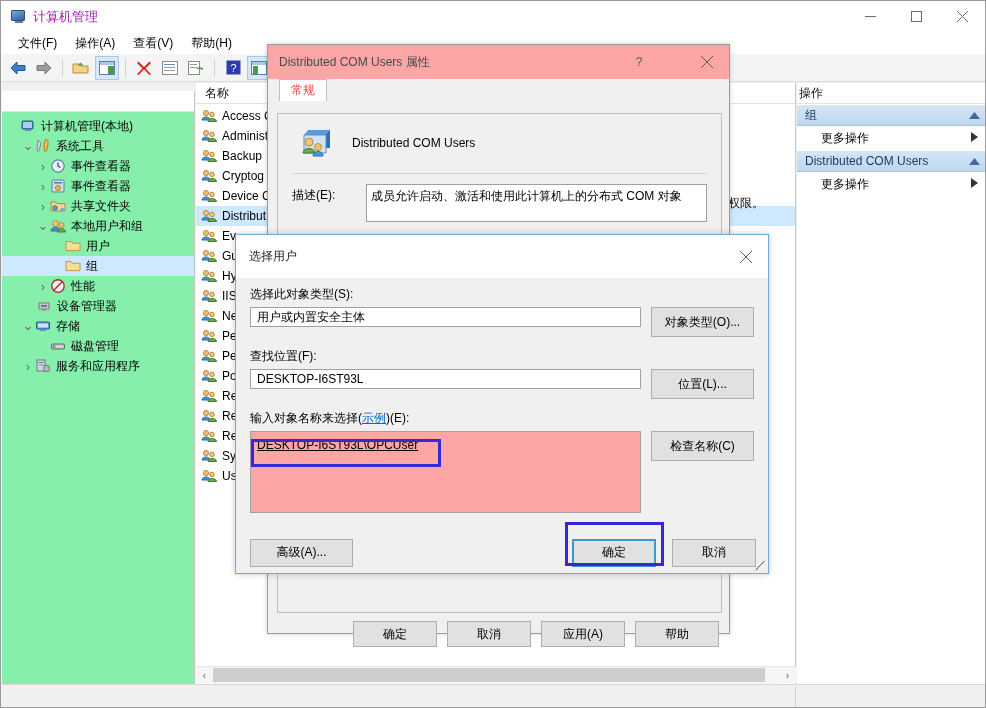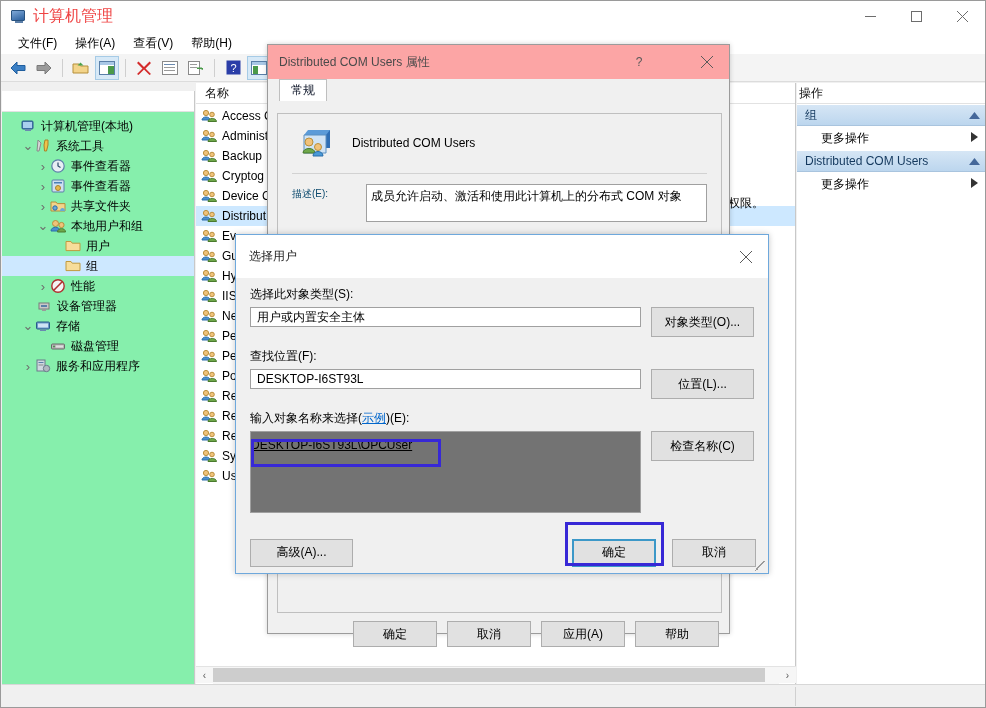--- a/index.html
+++ b/index.html
@@ -31,21 +31,21 @@
   }
   .monitor-ico {
     width: 14px; height: 11px; background: linear-gradient(160deg,#7fa9d8,#2a5f9e);
     border: 1px solid #28527f; border-radius: 1px; position: absolute; left: 1px; top: 1px;
   }
   .monitor-ico:after {
     content: ""; position: absolute; left: 3px; bottom: -3px; width: 8px; height: 2px;
     background: #5c7fa8;
   }
   .titlebar .tb-title {
-    font-size: 16px; color: #ef4444; flex: 1 1 auto;
+    font-size: 13px; color: #a21caf; flex: 1 1 auto;
   }
   .wbtns { display: flex; height: 31px; }
   .wbtn {
     width: 46px; height: 31px; display: flex; align-items: center; justify-content: center;
     color: #6d6d6d;
   }
   .wbtn svg { display: block; }
 
   
   .menubar {
@@ -144,33 +144,33 @@
   .dlg-title {
     height: 34px; background: #fca5a5; display: flex; align-items: center;
     padding-left: 11px; font-size: 12px; color: #4a4a4a; gap: 24px;
   }
   .dlg-title .dt-text { flex: 1 1 auto; }
   .dlg-tbtn { width: 44px; height: 34px; display: flex; align-items: center; justify-content: center; color: #5a5a5a; }
   .tabstrip { height: 22px; padding-left: 11px; position: relative; }
   .tab {
     display: inline-flex; align-items: center; justify-content: center;
     height: 22px; padding: 0 11px; background: #ffffff;
-    border: 1px solid #bfbfbf; border-bottom: none; font-size: 12px; color: #0f172a;
+    border: 1px solid #bfbfbf; border-bottom: none; font-size: 12px; color: #ef4444;
     position: relative; top: 0;
   }
   .tabbody {
     position: absolute; left: 9px; top: 68px; width: 445px; height: 500px;
     background: #f0f0f0; border: 1px solid #bfbfbf; border-top: 1px solid #bfbfbf;
   }
   .grp-header { display: flex; align-items: center; padding: 12px 0 0 18px; }
   .grp-bigico { width: 38px; height: 34px; position: relative; margin-right: 18px; }
   .grp-bigname { font-size: 12px; color: #000; }
   .hr-line { height: 1px; background: #d2d2d2; margin: 13px 14px 0 14px; }
   .frow { display: flex; padding: 10px 14px 0 14px; }
-  .flabel { width: 74px; font-size: 10px; color: #0c4a6e; padding-top: 3px; }
+  .flabel { width: 74px; font-size: 12px; color: #000000; padding-top: 3px; }
   .finput {
     flex: 1 1 auto; background: #ffffff; border: 1px solid #a0a0a0;
     font-size: 12px; color: #000; padding: 3px 4px; line-height: 16px;
     height: 38px; overflow: hidden;
   }
   .dlg-btnrow {
     position: absolute; left: 0; top: 576px; width: 463px; display: flex;
     justify-content: flex-end; gap: 10px; padding-right: 12px;
   }
   .btn {
@@ -197,22 +197,22 @@
     display: flex; align-items: center; padding: 0 6px; font-size: 12px; color: #000;
   }
   .sel-btn {
     width: 103px; height: 30px; background: #e1e1e1; border: 1px solid #adadad;
     font-size: 12px; color: #000; display: flex; align-items: center; justify-content: center;
     flex: 0 0 103px;
   }
   .sel-link { color: #0066cc; text-decoration: underline; }
   .bigbox-wrap { display: flex; gap: 10px; align-items: flex-start; }
   .bigbox {
-    flex: 1 1 auto; height: 82px; background: #737373; border: 1px solid #a0a0a0;
-    position: relative; padding: 6px 0;
+    flex: 1 1 auto; height: 82px; background: #fca5a5; border: 1px solid #a0a0a0;
+    position: relative; padding: 6px 6px;
   }
   .resolved { font-size: 12px; color: #000; text-decoration: underline; }
   .hl-input {
     position: absolute; left: 250px; top: 438px; width: 190px; height: 28px;
     border: 3px solid #3728d6; pointer-events: none;
   }
   .sel-footer {
     position: absolute; left: 0; top: 295px; width: 534px; height: 45px;
     display: flex; align-items: center; padding: 0 14px;
   }

